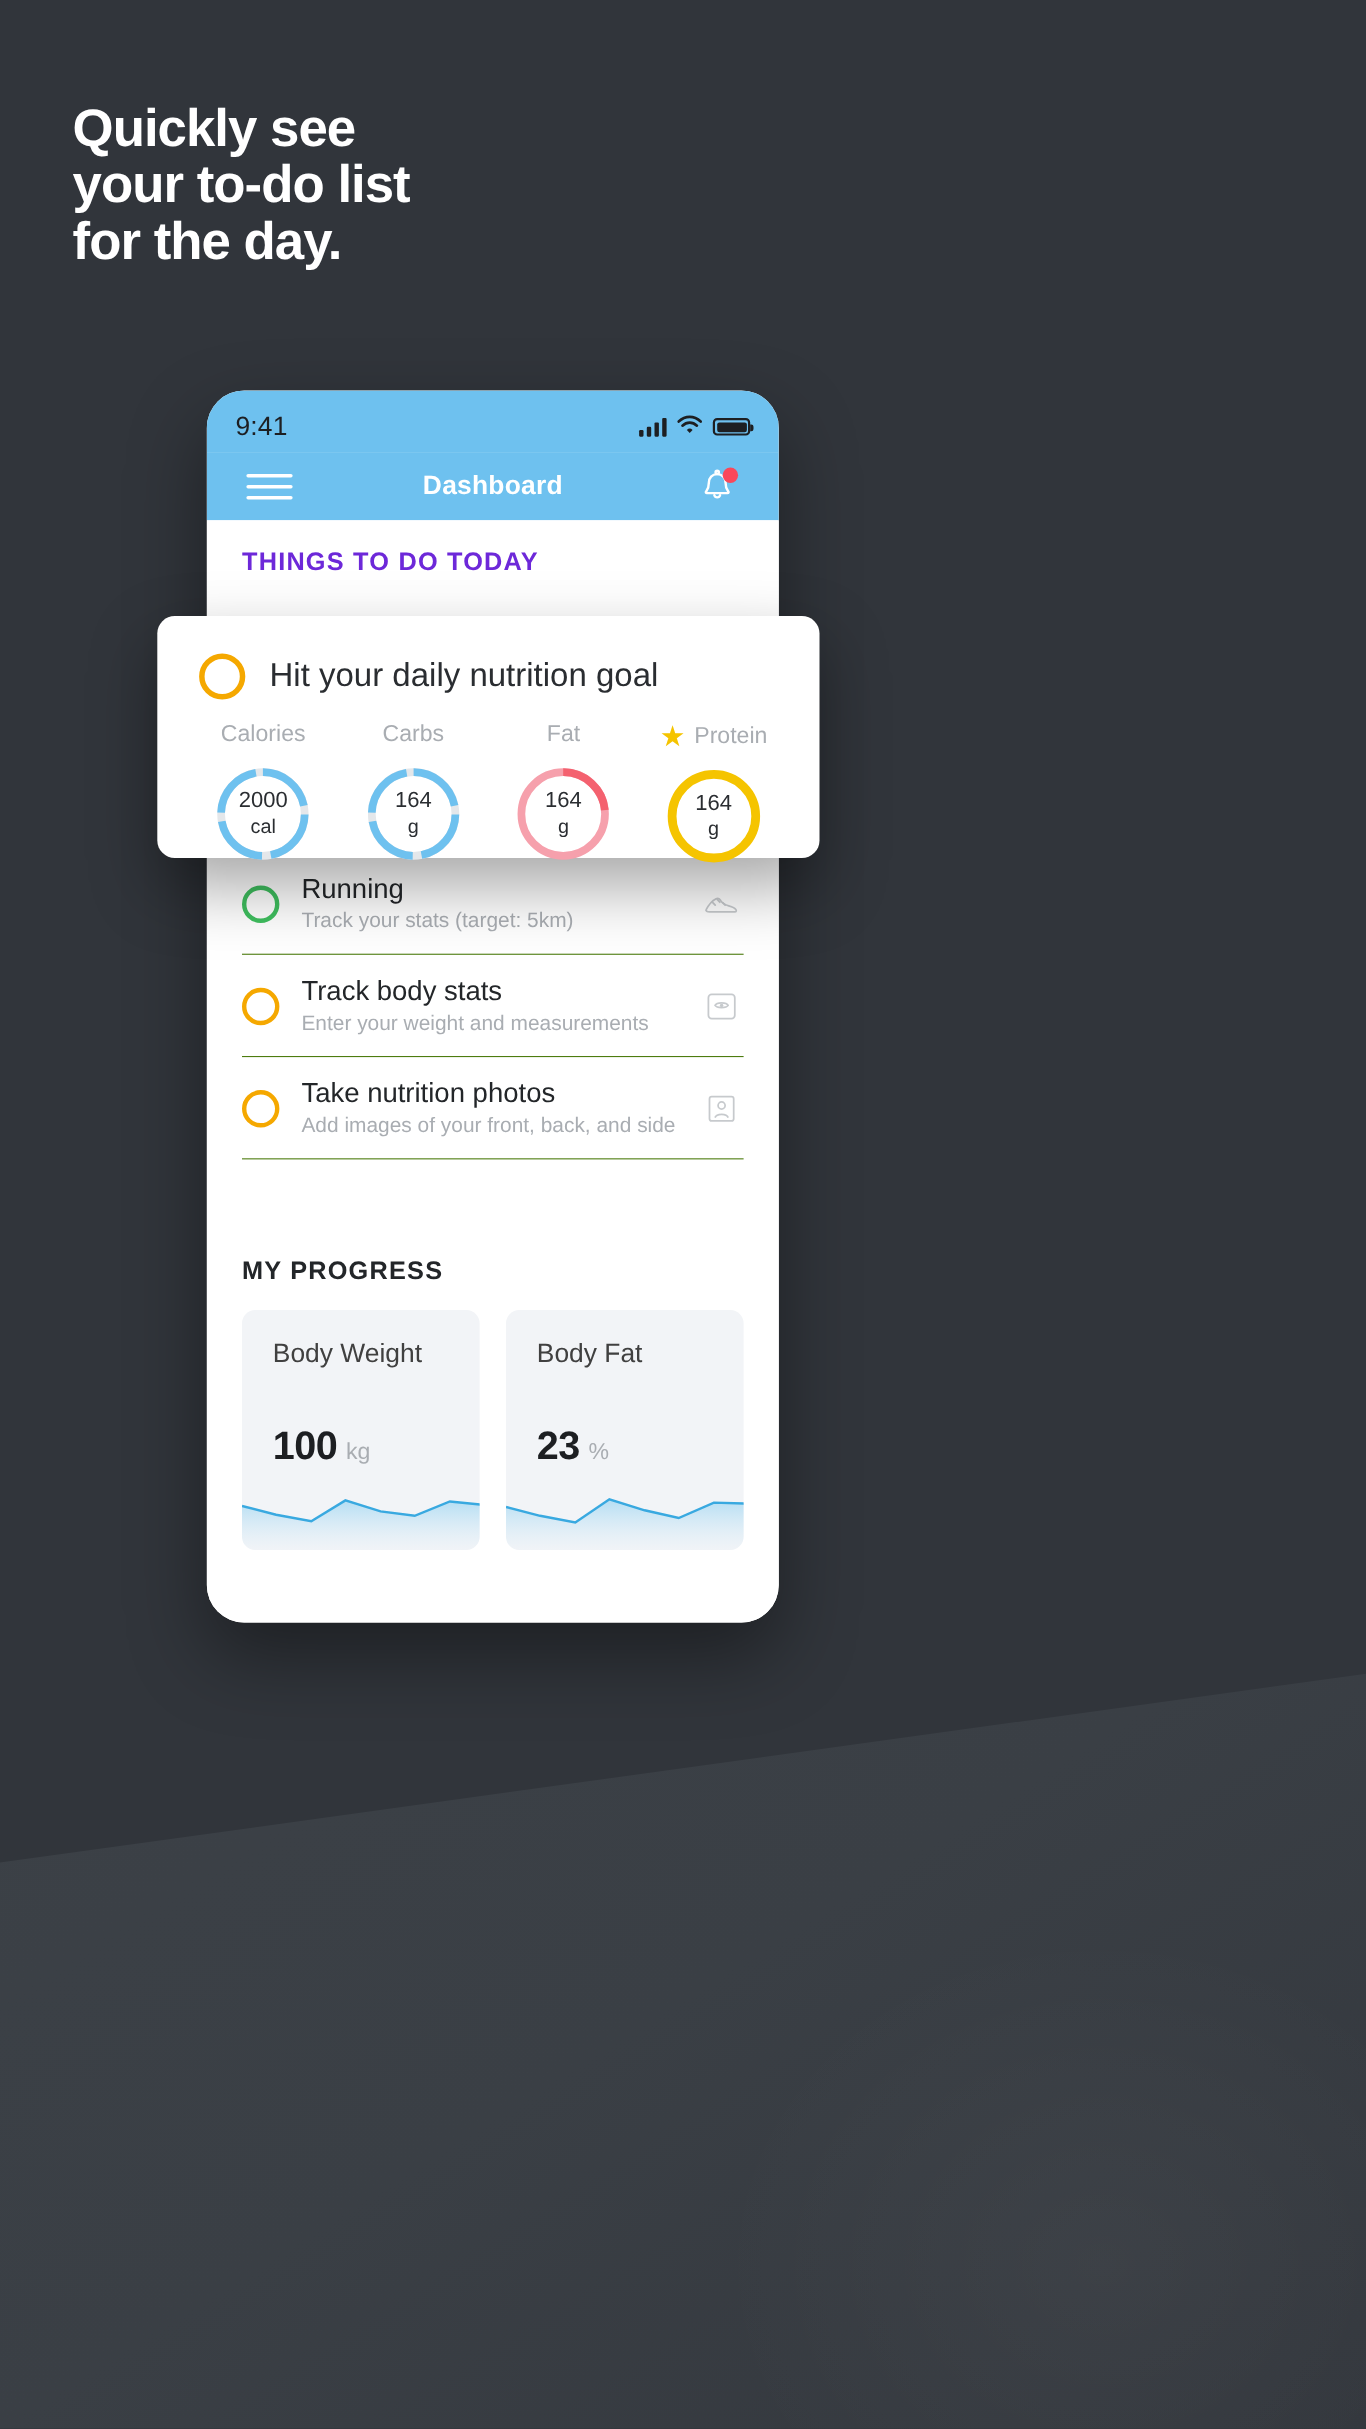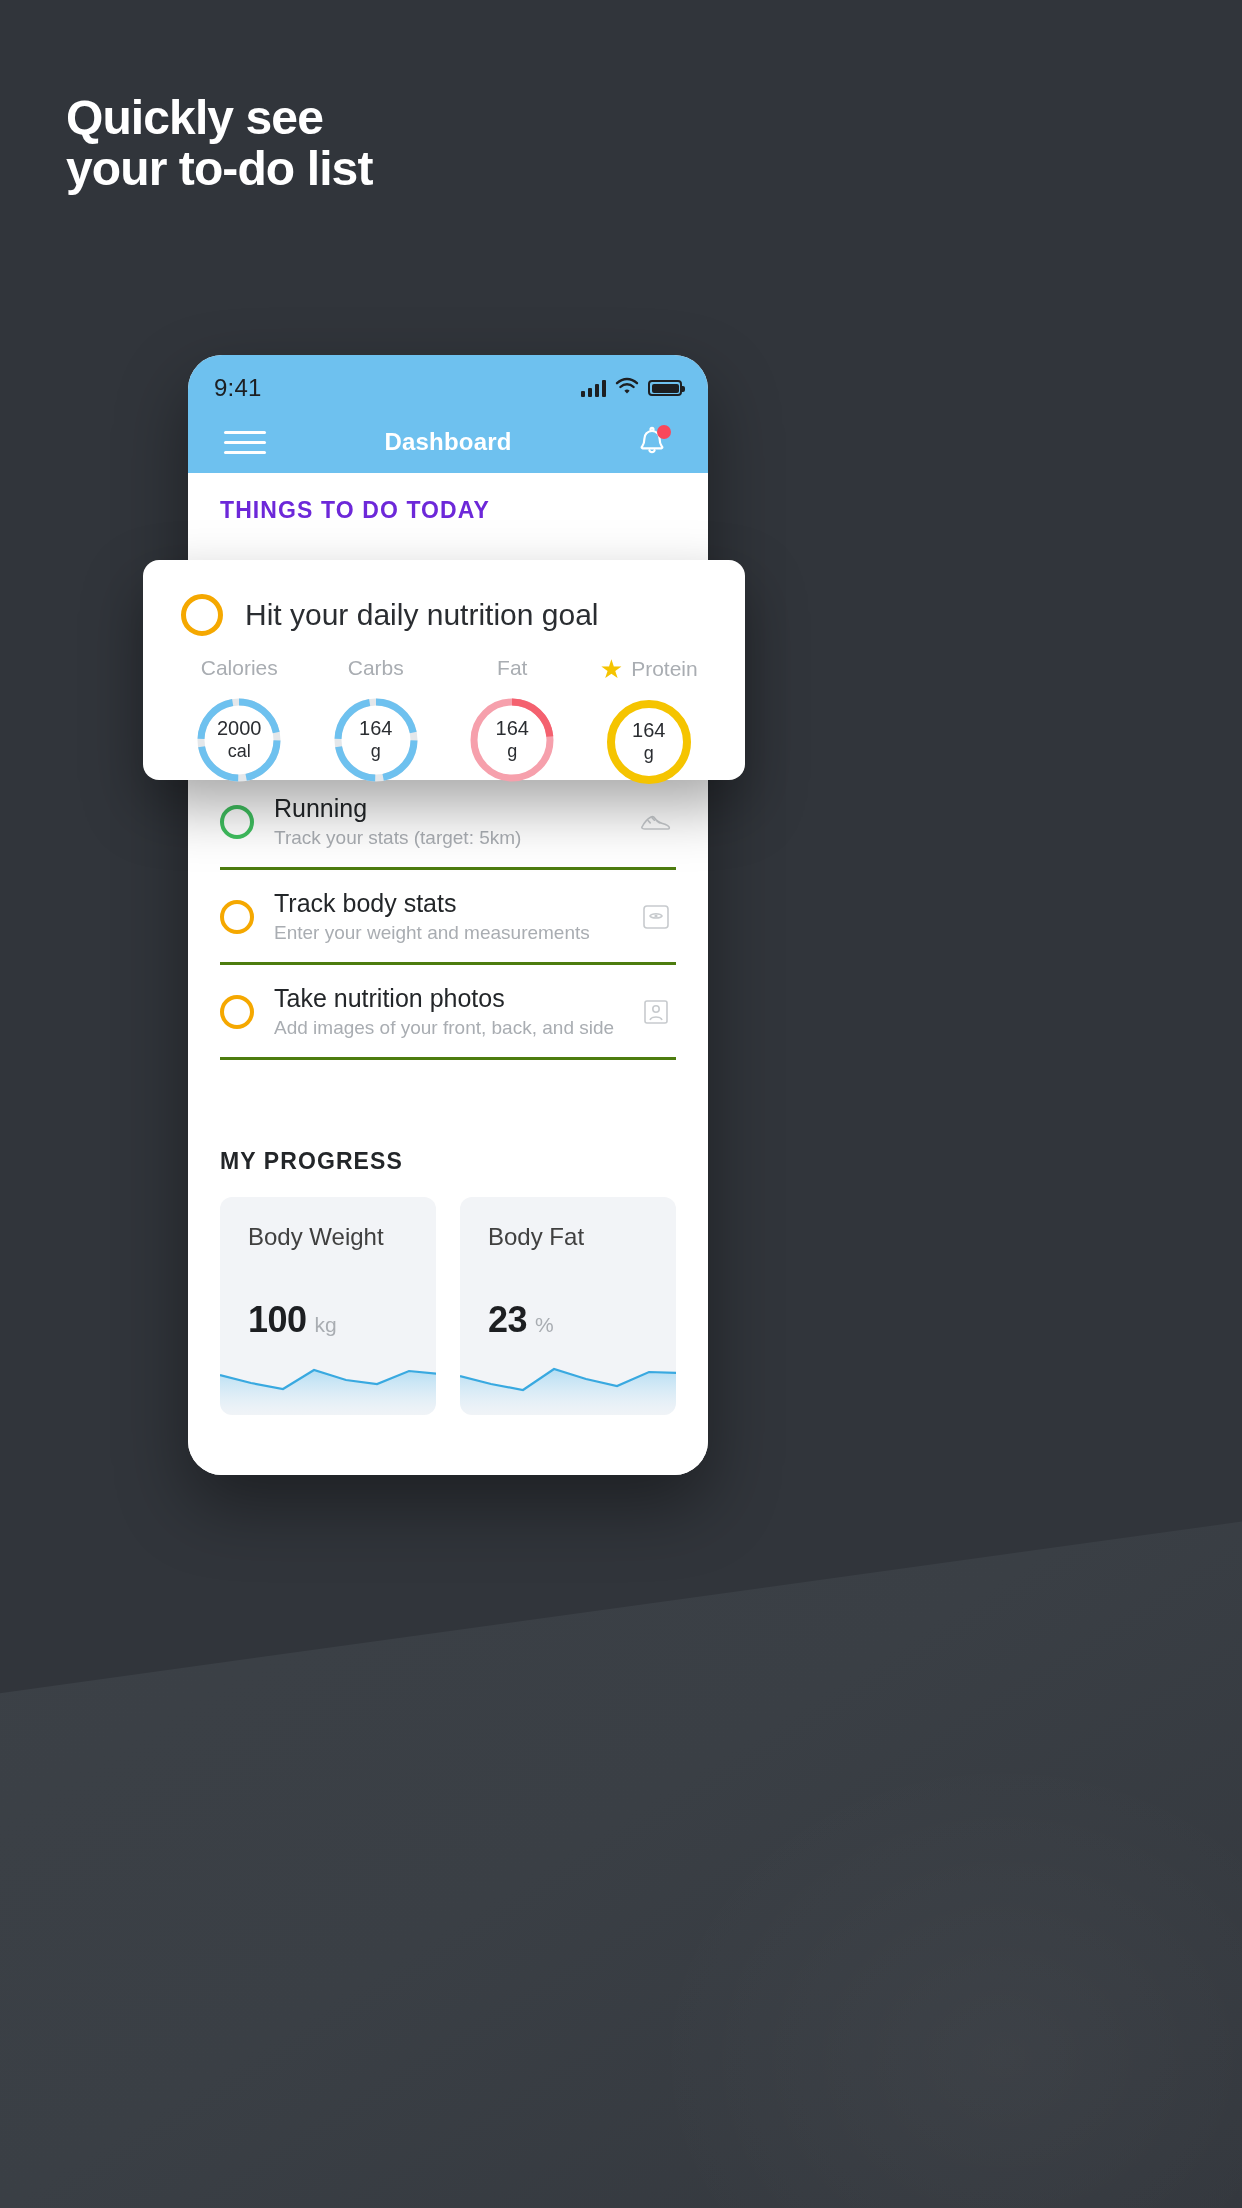--- a/index.html
+++ b/index.html
@@ -79,21 +79,21 @@
   .section-title{
     color:#6d28d9; font-size:23px; font-weight:bold; letter-spacing:1.1px;
     padding:24px 0 0 32px;
   }
 
   
   .tasks{ padding:0 32px; margin-top:250px; }
   .task{
     display:flex; align-items:center; gap:20px;
     padding:18px 0 16px 0;
-    border-bottom:3px solid #4d7c0f;
+    border-bottom:1px solid #4d7c0f;
   }
   .task:first-child{ border-top:1px solid #e9ebed; }
   .ring-check{ width:34px;height:34px;border-radius:50%;border:4px solid #f5a800; flex:0 0 auto;}
   .ring-check.green{ border-color:#3fbf5f; }
   .task-text{ flex:1 1 auto; }
   .task-title{ font-size:25px; color:#232629; line-height:30px; }
   .task-sub{ font-size:19px; color:#a9adb2; line-height:26px; margin-top:2px; }
   .task-icon{ width:40px;height:40px;flex:0 0 auto;opacity:.55; }
 
   
@@ -137,20 +137,21 @@
 </style>
 </head>
 <body>
 
 <div class="bg-wedge"></div>
 <div class="bg-glow"></div>
 
 <div class="headline">
   <div>Quickly see</div>
   <div>your to-do list</div>
+  <div>for the day.</div>
 </div>
 
 <div class="phone">
 
   <div class="statusbar">
     <div class="clock">9:41</div>
     <div class="status-icons">
       <span class="bars">
           <i></i>
           <i></i>

